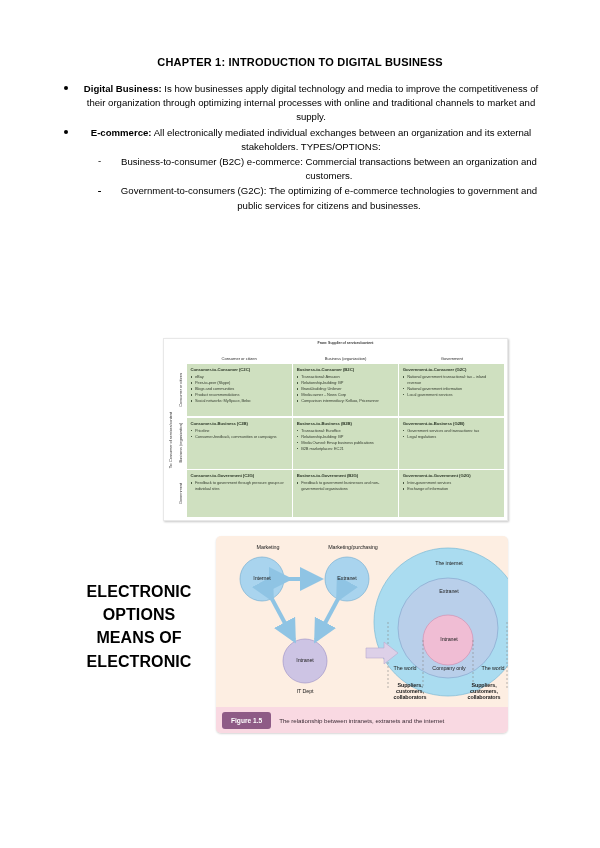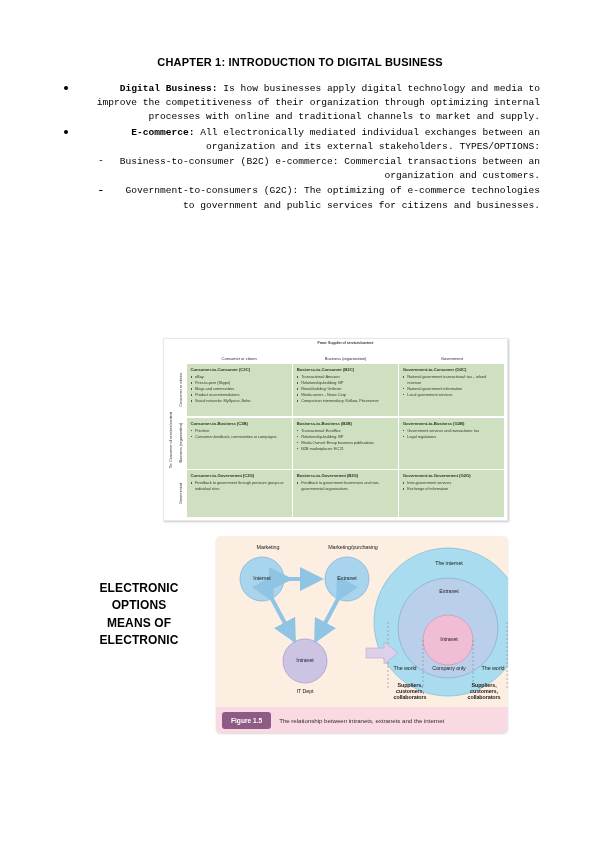--- a/index.html
+++ b/index.html
@@ -22,22 +22,21 @@
     letter-spacing:0.2px;
     margin:0 0 14px 0;
   }
   ul.bullets { list-style:none; margin:0; padding:0; }
   ul.bullets > li {
     position:relative;
     padding-left:22px;
     font-size:9.6px;
     line-height:1.48;
     margin-bottom:1px;
-    text-align:right;
-    font-family:Liberation Mono, monospace;
+    text-align:center;
   }
   ul.bullets > li > .dot {
     position:absolute; left:4px; top:4.4px;
     width:4px; height:4px; border-radius:50%;
     background:#000;
   }
   .lead { font-weight:bold; }
   ul.sub { list-style:none; margin:0; padding:0; }
   ul.sub > li {
     position:relative;
@@ -129,21 +128,21 @@
     content:""; position:absolute; left:0; top:2px;
     width:1.6px; height:1.6px; background:#4a5a42;
   }
 
   
   .ec-label {
     position:absolute;
     left:84px; top:580px;
     width:110px;
     text-align:center;
-    font-size:12px;
+    font-size:16px;
     font-weight:bold;
     line-height:1.45;
     letter-spacing:0.1px;
   }
 
   
   .fig {
     position:absolute;
     left:216px; top:536px;
     width:292px; height:197px;

